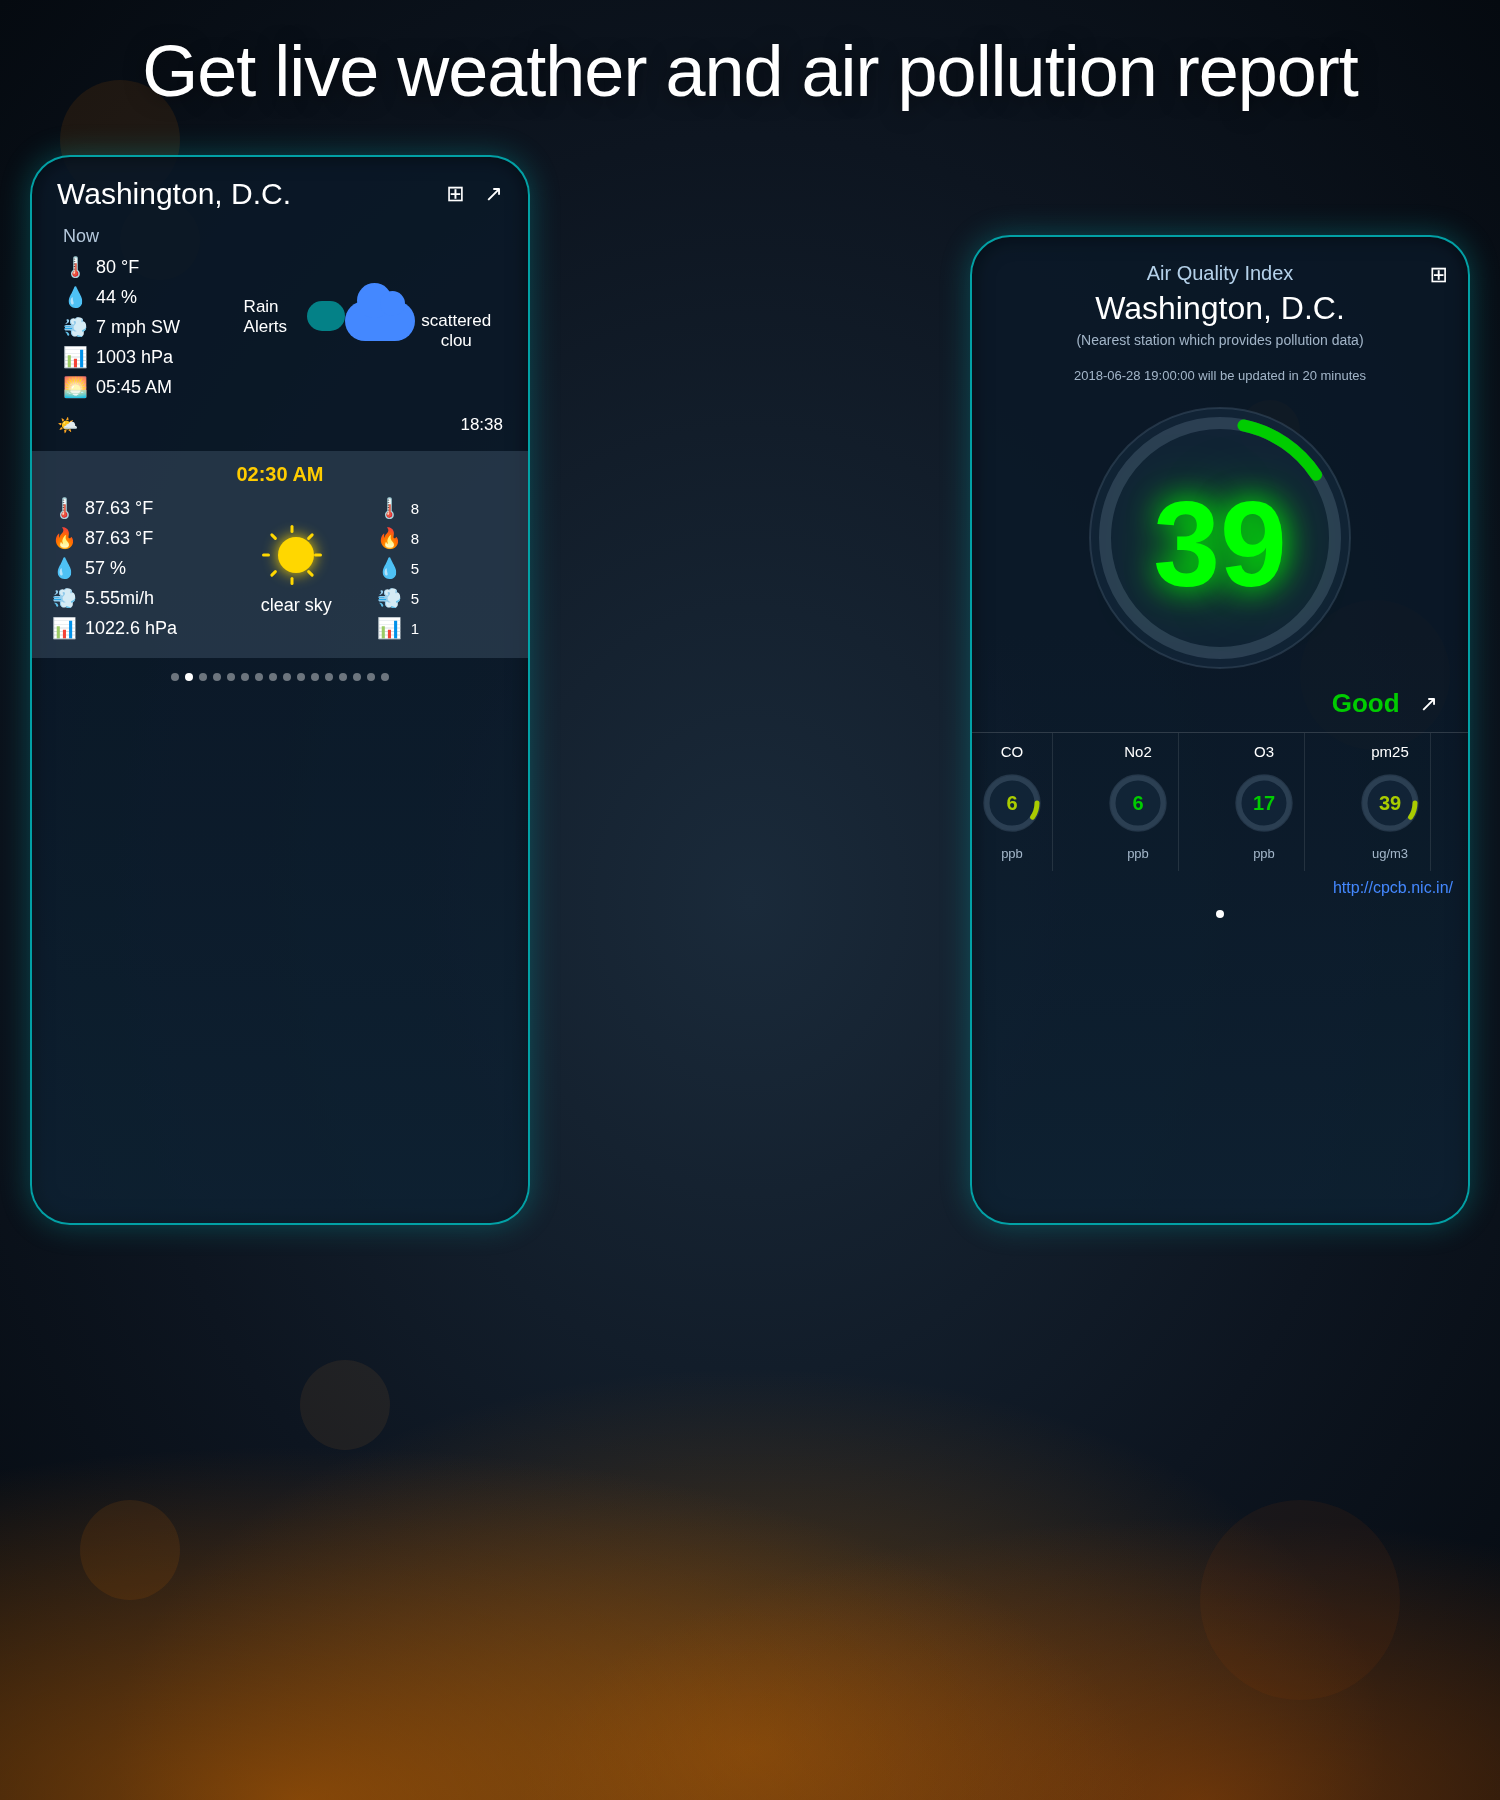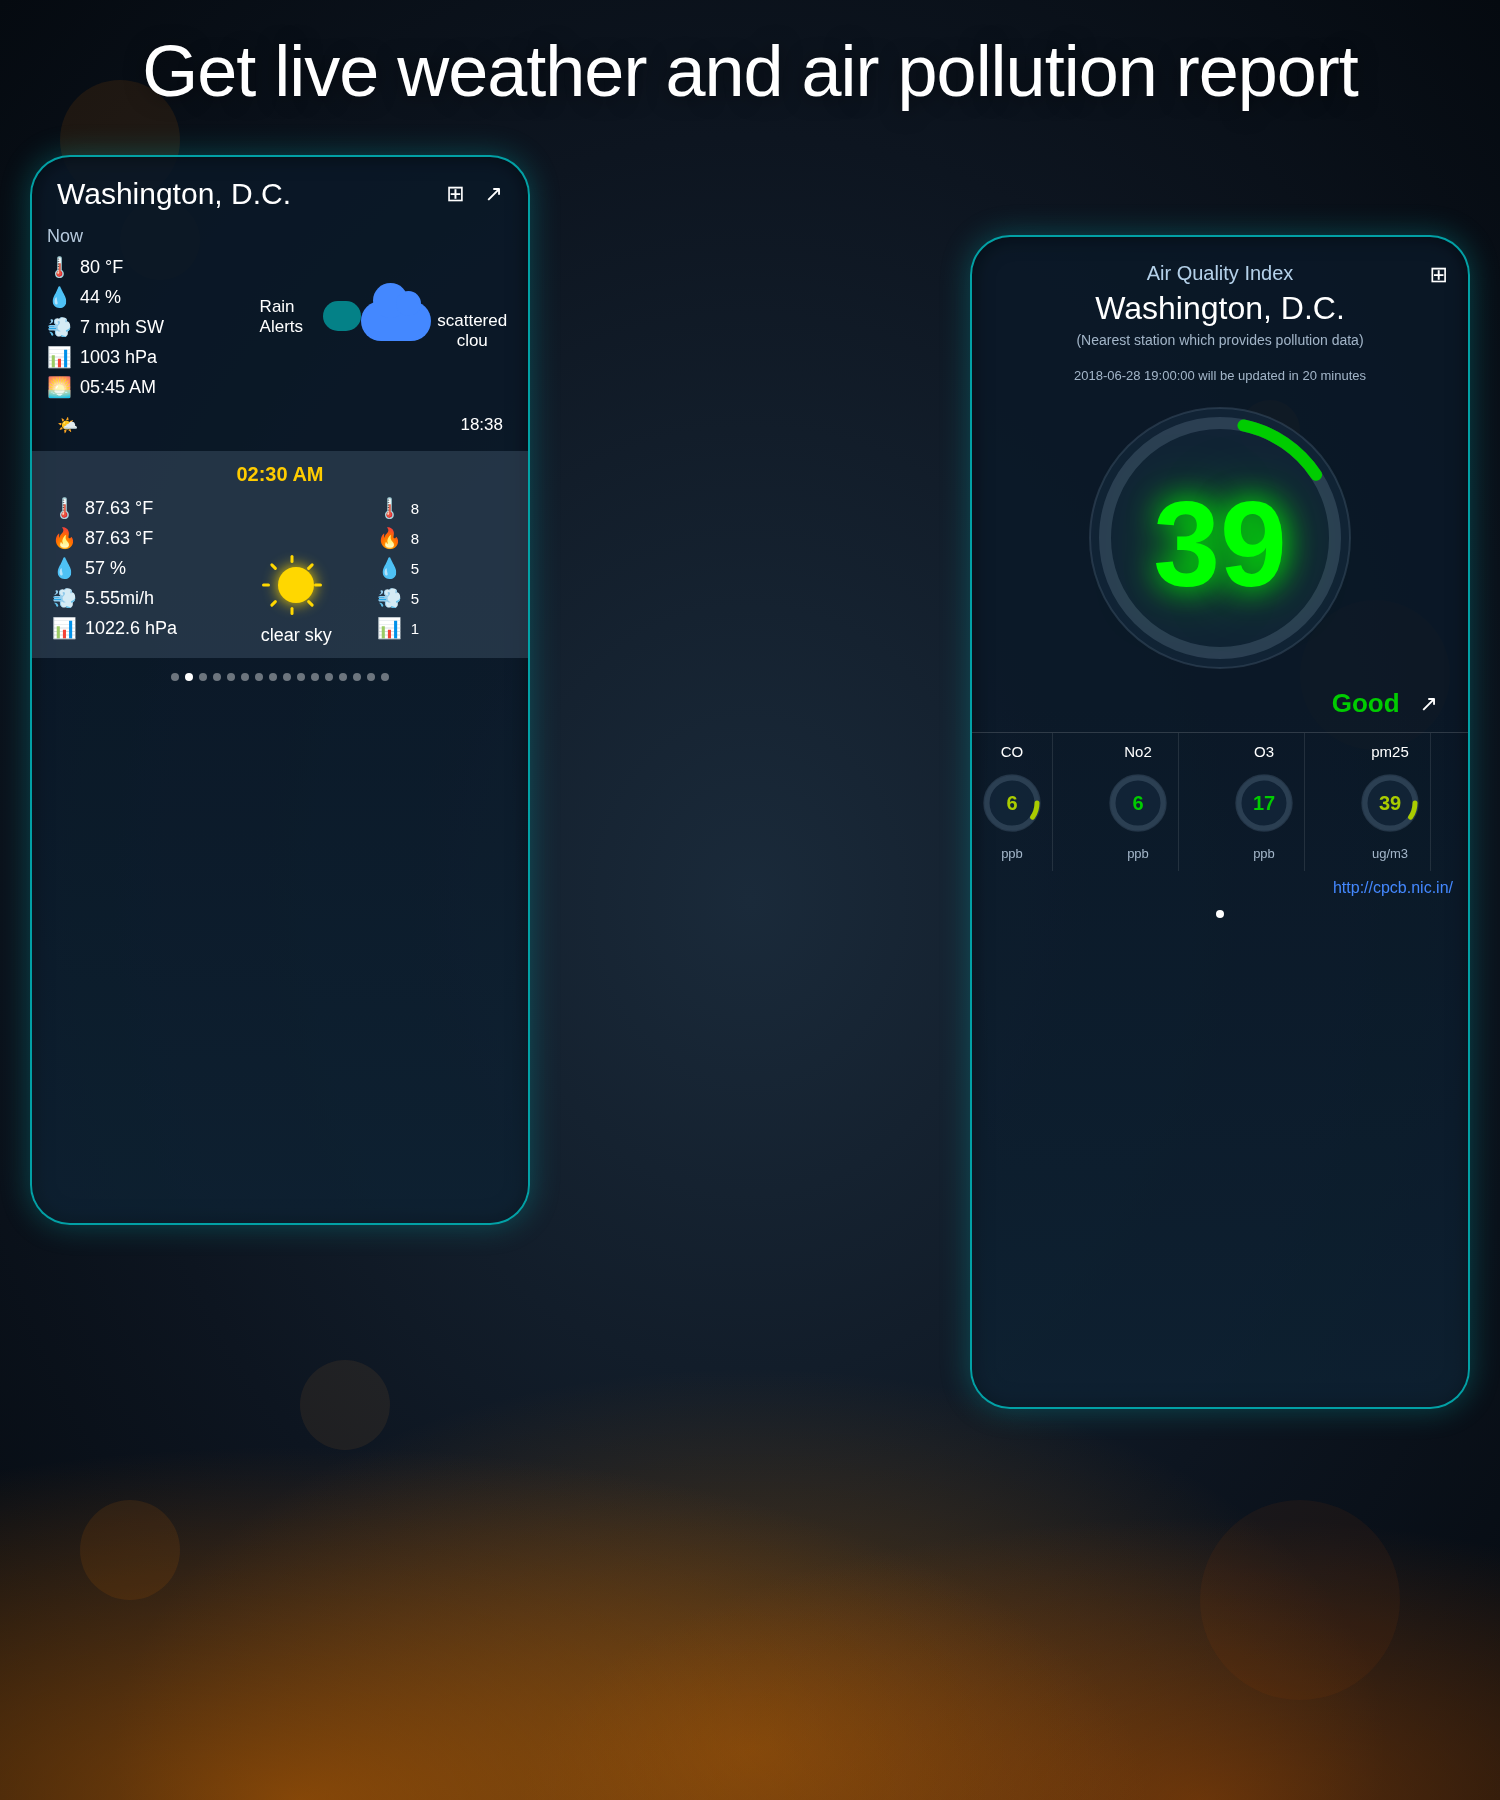--- a/index.html
+++ b/index.html
@@ -81,21 +81,21 @@
     }
     .header-icon {
       color: white;
       font-size: 22px;
     }
 
     .weather-main {
       position: relative;
       z-index: 2;
       display: flex;
-      padding: 5px 15px;
+      padding: 5px 31px;
       gap: 28px;
     }
     .weather-current {
       flex: 1;
     }
     .weather-row {
       display: flex;
       align-items: center;
       gap: 8px;
       margin: 6px 0;
@@ -187,21 +187,21 @@
       justify-content: space-between;
     }
     .forecast-left {
       flex: 1;
     }
     .forecast-right {
       flex: 1;
       display: flex;
       flex-direction: column;
       align-items: center;
-      justify-content: flex-end;
+      justify-content: center;
     }
     .forecast-right-extra {
       flex: 0.8;
     }
     .sun-icon {
       width: 70px;
       height: 70px;
       position: relative;
       margin: 0 auto;
     }
@@ -251,21 +251,21 @@
     .dot.active {
       background: white;
     }
 
     
     .aqi-card {
       position: absolute;
       top: 235px;
       right: 30px;
       width: 500px;
-      height: 1174px;
+      height: 990px;
       border-radius: 40px;
       border: 2px solid rgba(0, 220, 220, 0.7);
       background: rgba(10, 25, 40, 0.85);
       overflow: hidden;
       z-index: 6;
       box-shadow: 0 0 30px rgba(0,200,200,0.3), inset 0 0 20px rgba(0,0,0,0.5);
     }
 
     .aqi-header {
       padding: 25px 25px 5px;

